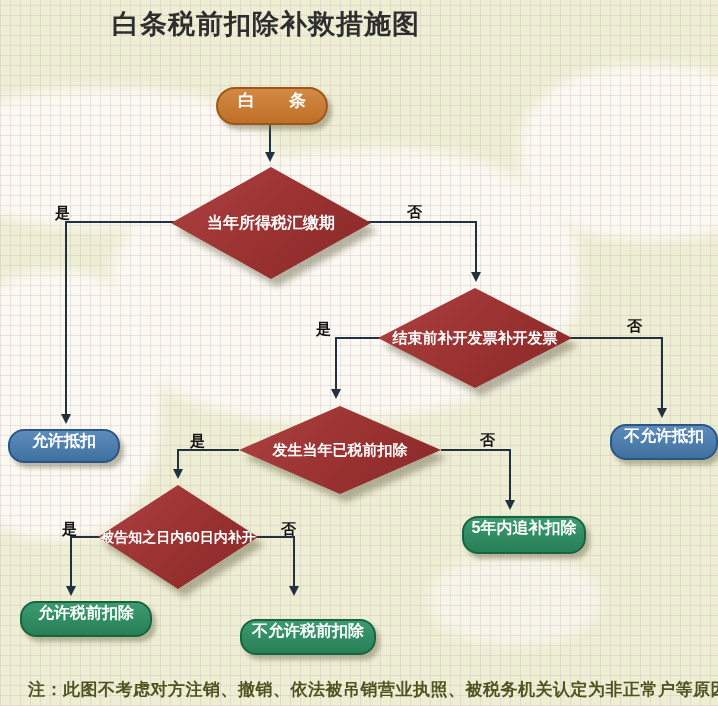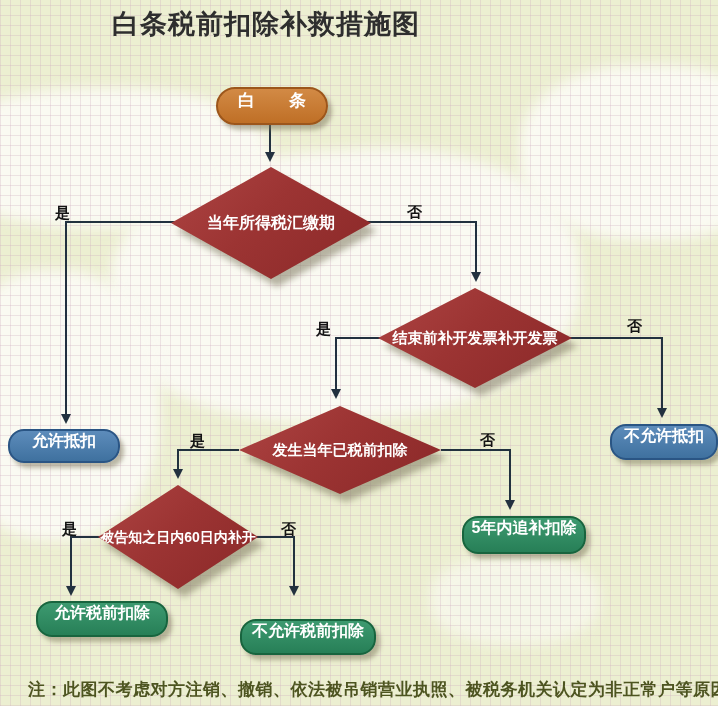--- a/index.html
+++ b/index.html
@@ -123,21 +123,21 @@
 
   <div class="pill blue" style="left:610px;top:424px;width:104px;height:32px;">
     <span>不允许抵扣</span>
   </div>
   <div class="pill blue" style="left:8px;top:429px;width:108px;height:30px;">
     <span>允许抵扣</span>
   </div>
   <div class="pill green" style="left:450px;top:516px;width:120px;height:34px;">
     <span>5年内追补扣除</span>
   </div>
-  <div class="pill green" style="left:24px;top:601px;width:128px;height:32px;">
+  <div class="pill green" style="left:8px;top:601px;width:128px;height:32px;">
     <span>允许税前扣除</span>
   </div>
   <div class="pill green" style="left:228px;top:619px;width:132px;height:32px;">
     <span>不允许税前扣除</span>
   </div>
 
   <span class="edge-label" style="left:55px;top:205px;">是</span>
   <span class="edge-label" style="left:407px;top:204px;">否</span>
   <span class="edge-label" style="left:316px;top:321px;">是</span>
   <span class="edge-label" style="left:627px;top:318px;">否</span>

